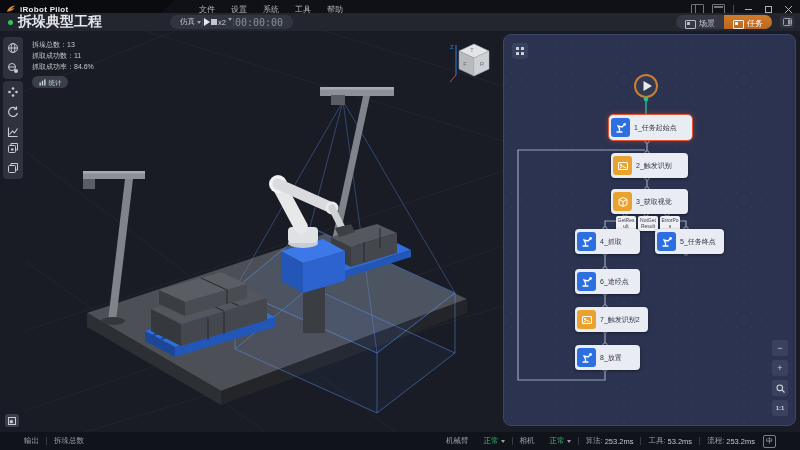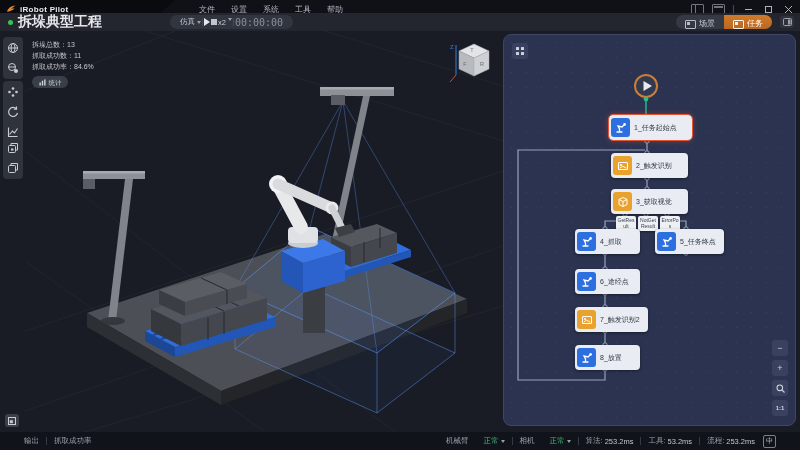--- a/index.html
+++ b/index.html
@@ -490,21 +490,21 @@
             </svg>
           </span>
         <span class="fcz-btn fit">1:1</span>
       </div>
     </div>
   </div>
 
   <div id="bottombar">
     <span>输出</span>
     <span class="sepline"></span>
-    <span>抓取成功率</span>
+    <span>拆垛总数</span>
 
     <div id="bb-right">
       <span>机械臂</span>
       <span class="status-green">正常</span>
       <span class="caret"></span>
       <span class="sepline"></span>
       <span>相机</span>
       <span class="status-green">正常</span>
       <span class="caret"></span>
       <span class="sepline"></span>

